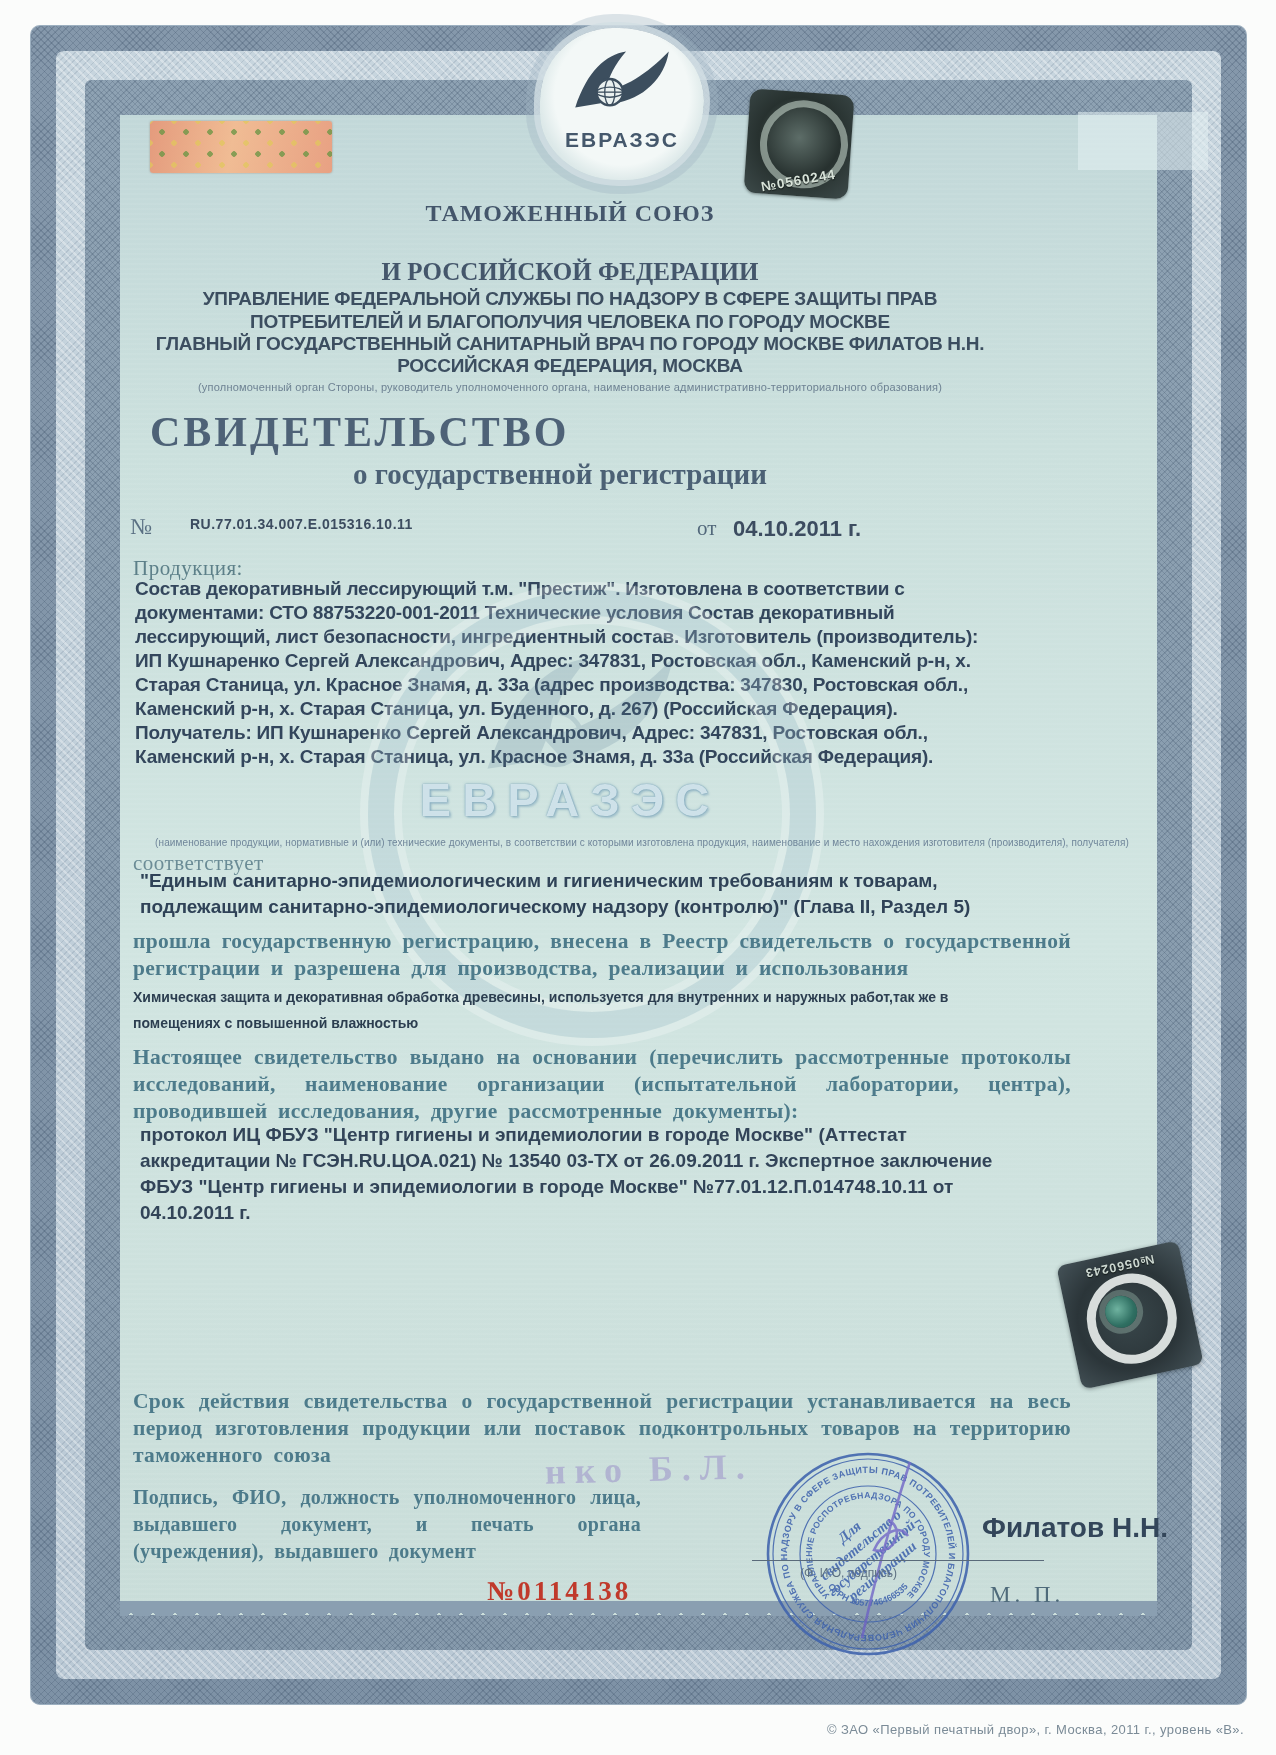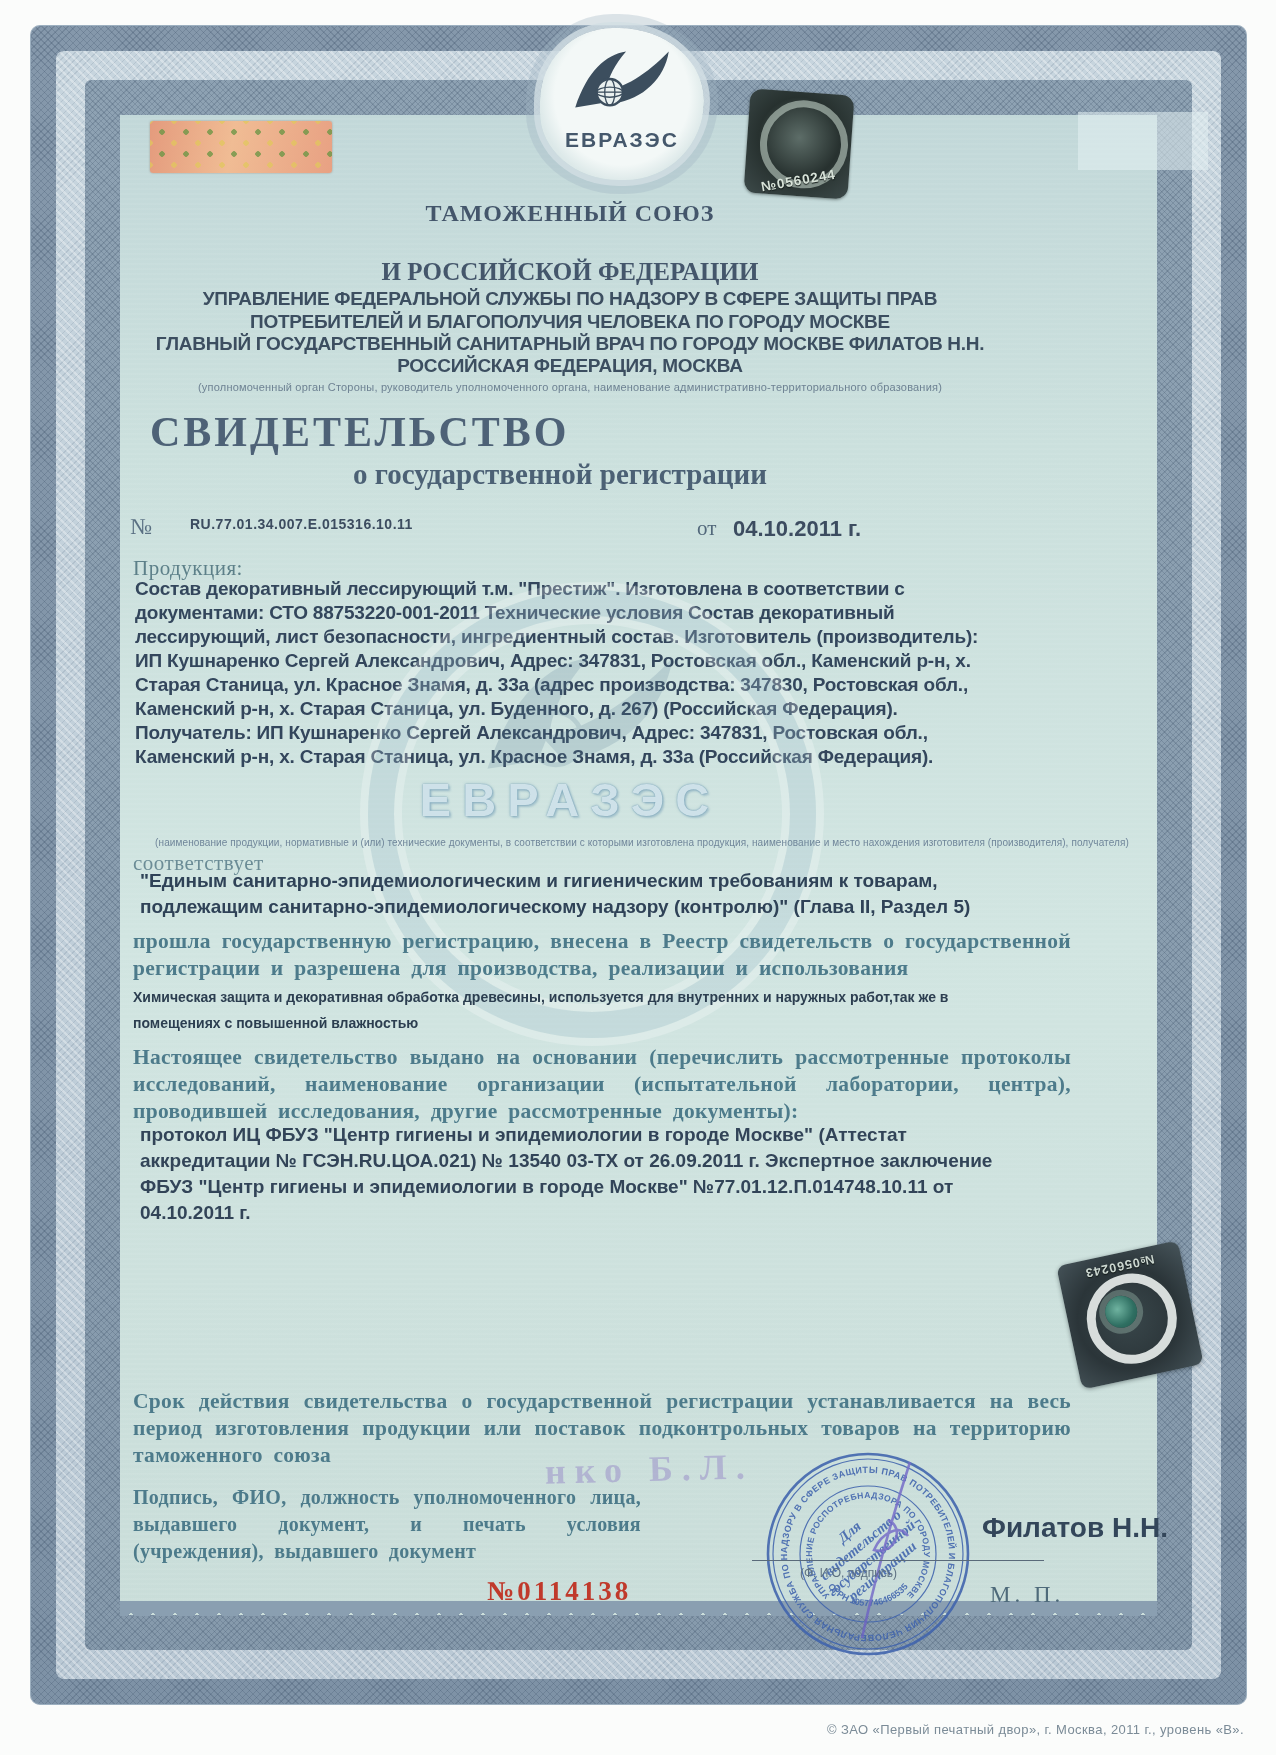--- a/index.html
+++ b/index.html
@@ -275,21 +275,21 @@
   <div class="usage">Химическая защита и декоративная обработка древесины, используется для внутренних и наружных работ,так же в помещениях с повышенной влажностью</div>
   <div class="tealpara basis">Настоящее свидетельство выдано на основании (перечислить рассмотренные протоколы исследований, наименование организации (испытательной лаборатории, центра), проводившей исследования, другие рассмотренные документы):</div>
   <div class="protocol">протокол ИЦ ФБУЗ "Центр гигиены и эпидемиологии в городе Москве" (Аттестат аккредитации № ГСЭН.RU.ЦОА.021) № 13540 03-ТХ от 26.09.2011 г. Экспертное заключение ФБУЗ "Центр гигиены и эпидемиологии в городе Москве" №77.01.12.П.014748.10.11 от 04.10.2011 г.</div>
 
   <div class="holo2">
     <span class="holo-num">№0560243</span>
   </div>
 
   <div class="tealpara validity">Срок действия свидетельства о государственной регистрации устанавливается на весь период изготовления продукции или поставок подконтрольных товаров на территорию таможенного союза</div>
 
-  <div class="tealpara sig-note">Подпись, ФИО, должность уполномоченного лица, выдавшего документ, и печать условия (учреждения), выдавшего документ</div>
+  <div class="tealpara sig-note">Подпись, ФИО, должность уполномоченного лица, выдавшего документ, и печать органа (учреждения), выдавшего документ</div>
   <div class="ghost-sig">нко Б.Л.</div>
 
   <svg class="stamp" width="252" height="252" viewBox="0 0 252 252">
     <defs>
       <path id="arcOuter" d="M126,207 A81,81 0 1 1 126.05,207"></path>
       <path id="arcInner" d="M126,182 A56,56 0 1 1 126.05,182"></path>
       <path id="arcBottom" d="M74,126 A52,52 0 0 0 178,126"></path>
     </defs>
     <circle cx="126" cy="126" r="100" fill="none" stroke="#3f63ad" stroke-width="2.6"></circle>
     <circle cx="126" cy="126" r="95" fill="none" stroke="#3f63ad" stroke-width="1.2"></circle>

